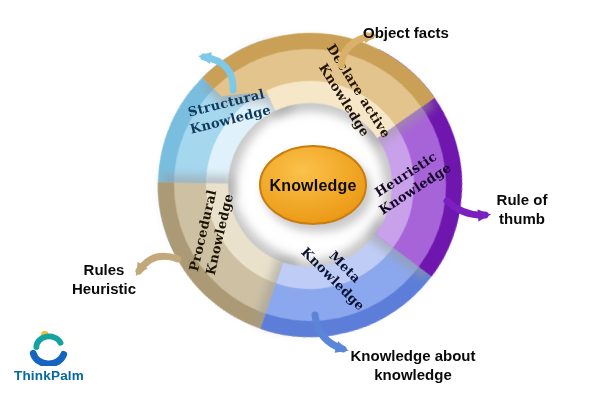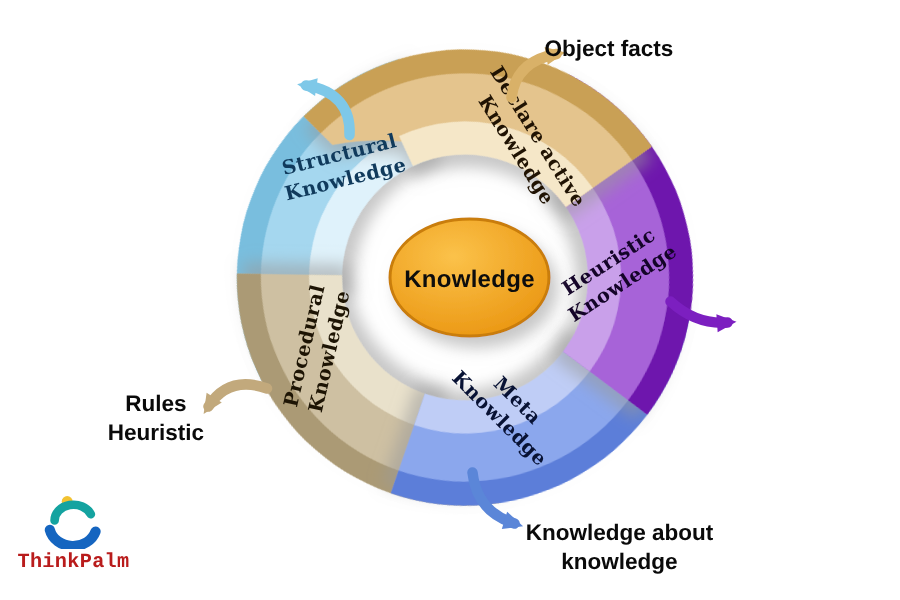--- a/index.html
+++ b/index.html
@@ -115,25 +115,26 @@
     <path class="arrow" marker-end="url(#ah3)" d="M 315,315 C 317,333 327,344 343,349" stroke="#5b86d8"></path>
     <path class="arrow" marker-end="url(#ah4)" d="M 178,259 C 161,253 148,257 139,271" stroke="#c2a97c"></path>
 
     <g filter="url(#petalShadow)">
       <ellipse cx="313" cy="185" rx="53" ry="39" fill="url(#orangeGrad)" stroke-width="2" stroke="#c97d07"></ellipse>
       <text class="center-label" x="313" y="191">Knowledge</text>
     </g>
   </svg>
 
   <div class="ann" style="left:363px; top:24px; white-space:nowrap; text-align:right;">Object facts</div>
+  <div class="ann" style="left:479px; top:191px; width:86px;">Rule of thumb</div>
   <div class="ann" style="left:336px; top:347px; width:154px;">Knowledge about knowledge</div>
   <div class="ann" style="left:57px; top:261px; width:94px;">Rules Heuristic</div>
 
   <div class="logo">
     <svg width="42" height="38" viewBox="0 0 40 36">
       <circle cx="16" cy="6" r="3.5" fill="#f2c230"></circle>
       <path d="M 8,18 A 12 10 0 0 1 31,14" fill="none" stroke-width="5.5" stroke-linecap="round" stroke="#14a3a0"></path>
       <path d="M 5,24 A 15 13 0 0 0 34,25" fill="none" stroke-width="6.5" stroke-linecap="round" stroke="#1565c0"></path>
     </svg>
-    <div class="logo-text" style="color: #b91c1c; font-family: Liberation Mono, monospace;">ThinkPalm</div>
+    <div class="logo-text" style="color: #0369a1;">ThinkPalm</div>
   </div>
 
 </div>
 
 </body></html>

